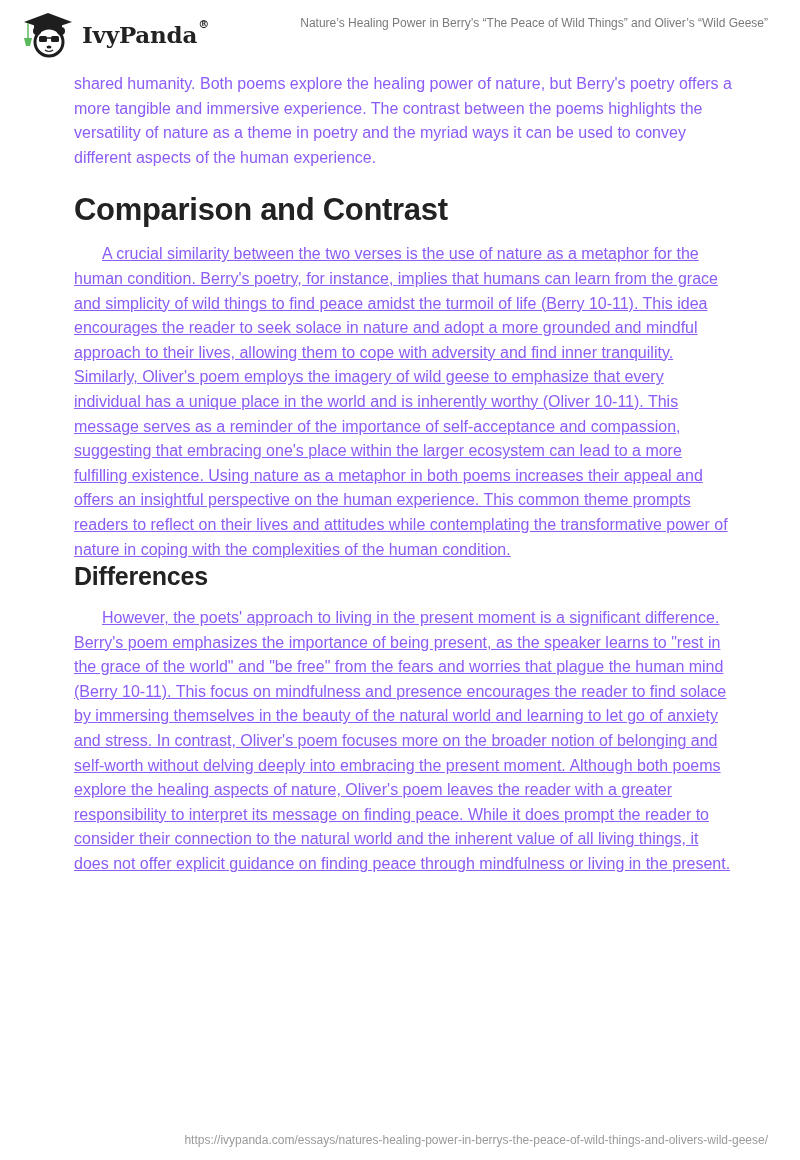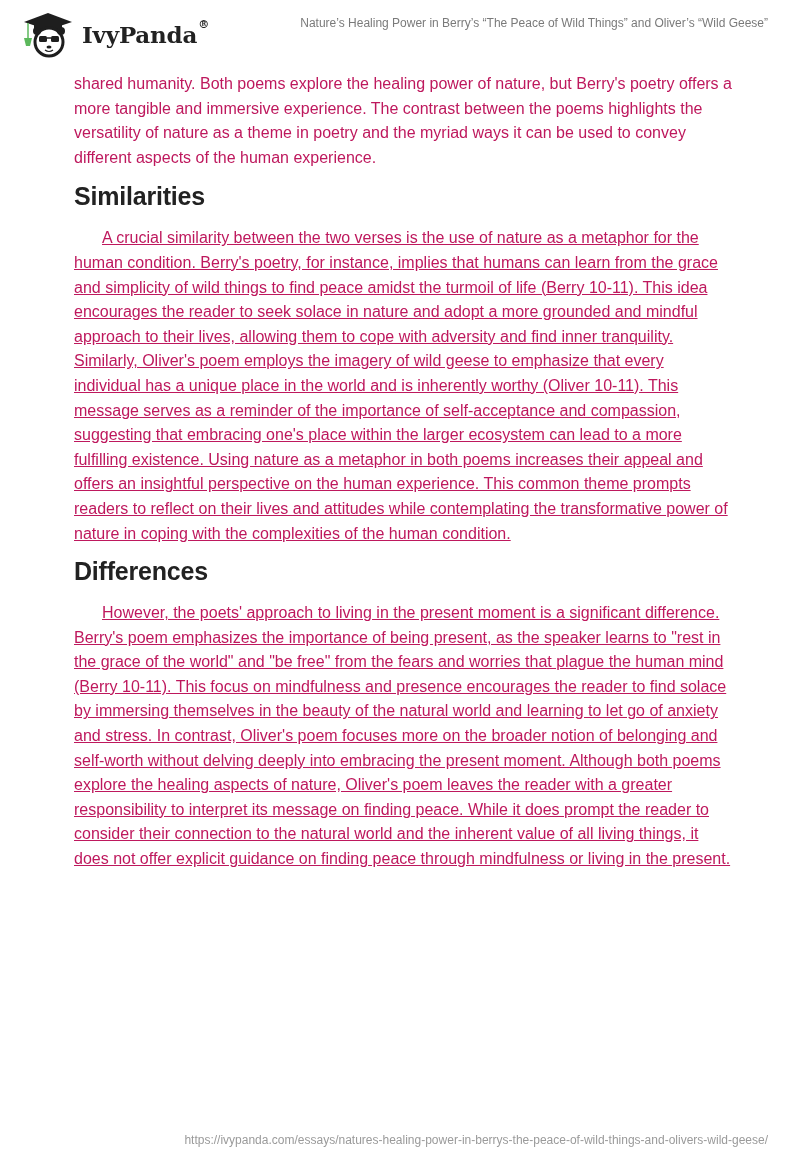--- a/index.html
+++ b/index.html
@@ -6,27 +6,27 @@
   body { width: 800px; height: 1160px; position: relative; overflow: hidden;
          font-family: "Liberation Sans", sans-serif; color: #222222; }
   .header { position: absolute; left: 0; top: 0; width: 800px; height: 62px; }
   .logo { position: absolute; left: 18px; top: 10px; display: flex; align-items: center; }
   .logo-icon { width: 58px; height: 48px; }
   .logo-text { font-family: "DejaVu Serif", serif; font-weight: bold; font-size: 23px;
                color: #222; margin-left: 6px; letter-spacing: -0.2px; }
   .logo-reg { font-size: 11px; vertical-align: top; position: relative; top: -3px; margin-left: 1px; }
   .doc-title { position: absolute; right: 32px; top: 16px; font-size: 12px; color: #7a7a7a; }
   .content { position: absolute; left: 74px; top: 72px; width: 660px; }
-  p { margin: 0; font-size: 16px; line-height: 24.6px; color: #be185d; }
+  p { margin: 0; font-size: 16px; line-height: 24.6px; color: #8b5cf6; }
   p.indent { text-indent: 28px; text-decoration: underline; }
   h1 { margin: 0; font-size: 31px; font-weight: bold; color: #222; letter-spacing: -0.3px; }
   h2 { margin: 0; font-size: 25px; font-weight: bold; color: #222; letter-spacing: -0.2px; }
   .h1-wrap { margin-top: 22px; margin-bottom: 0; height: 50px; }
   .h2-wrap1 { margin-top: 12px; height: 44px; }
-  .h2-wrap2 { margin-top: 11px; height: 44px; }
+  .h2-wrap2 { height: 44px; }
   .footer-url { position: absolute; right: 32px; top: 1133px; font-size: 12px; color: #9a9a9a; }
 </style>
 </head>
 <body>
 
 <div class="header">
   <div class="logo">
     <svg class="logo-icon" viewBox="0 0 58 48">
 
       <polygon points="6,12 30,3 54,12 30,20" fill="#1e1e1e"></polygon>
@@ -47,24 +47,24 @@
       <path d="M27,40 Q31,43 35,40" stroke="#1e1e1e" stroke-width="1.2" fill="none"></path>
     </svg>
     <span class="logo-text"><span>IvyPanda</span><span class="logo-reg">®</span></span>
   </div>
   <div class="doc-title">Nature’s Healing Power in Berry’s “The Peace of Wild Things” and Oliver’s “Wild Geese”</div>
 </div>
 
 <div class="content">
   <p>shared humanity. Both poems explore the healing power of nature, but Berry's poetry offers a more tangible and immersive experience. The contrast between the poems highlights the versatility of nature as a theme in poetry and the myriad ways it can be used to convey different aspects of the human experience.</p>
 
+  <div class="h1-wrap">
+    <h1>Comparison and Contrast</h1>
+  </div>
 
-  <div class="h2-wrap1">
-    <h2>Similarities</h2>
-  </div>
   <p class="indent">A crucial similarity between the two verses is the use of nature as a metaphor for the human condition. Berry's poetry, for instance, implies that humans can learn from the grace and simplicity of wild things to find peace amidst the turmoil of life (Berry 10-11). This idea encourages the reader to seek solace in nature and adopt a more grounded and mindful approach to their lives, allowing them to cope with adversity and find inner tranquility.  Similarly, Oliver's poem employs the imagery of wild geese to emphasize that every individual has a unique place in the world and is inherently worthy (Oliver 10-11). This message serves as a reminder of the importance of self-acceptance and compassion, suggesting that embracing one's place within the larger ecosystem can lead to a more fulfilling existence. Using nature as a metaphor in both poems increases their appeal and offers an insightful perspective on the human experience. This common theme prompts readers to reflect on their lives and attitudes while contemplating the transformative power of nature in coping with the complexities of the human condition.</p>
 
   <div class="h2-wrap2">
     <h2>Differences</h2>
   </div>
   <p class="indent">However, the poets' approach to living in the present moment is a significant difference. Berry's poem emphasizes the importance of being present, as the speaker learns to "rest in the grace of the world" and "be free" from the fears and worries that plague the human mind (Berry 10-11). This focus on mindfulness and presence encourages the reader to find solace by immersing themselves in the beauty of the natural world and learning to let go of anxiety and stress.  In contrast, Oliver's poem focuses more on the broader notion of belonging and self-worth without delving deeply into embracing the present moment. Although both poems explore the healing aspects of nature, Oliver's poem leaves the reader with a greater responsibility to interpret its message on finding peace. While it does prompt the reader to consider their connection to the natural world and the inherent value of all living things, it does not offer explicit guidance on finding peace through mindfulness or living in the present.</p>
 </div>
 
 <div class="footer-url">https://ivypanda.com/essays/natures-healing-power-in-berrys-the-peace-of-wild-things-and-olivers-wild-geese/</div>
 

